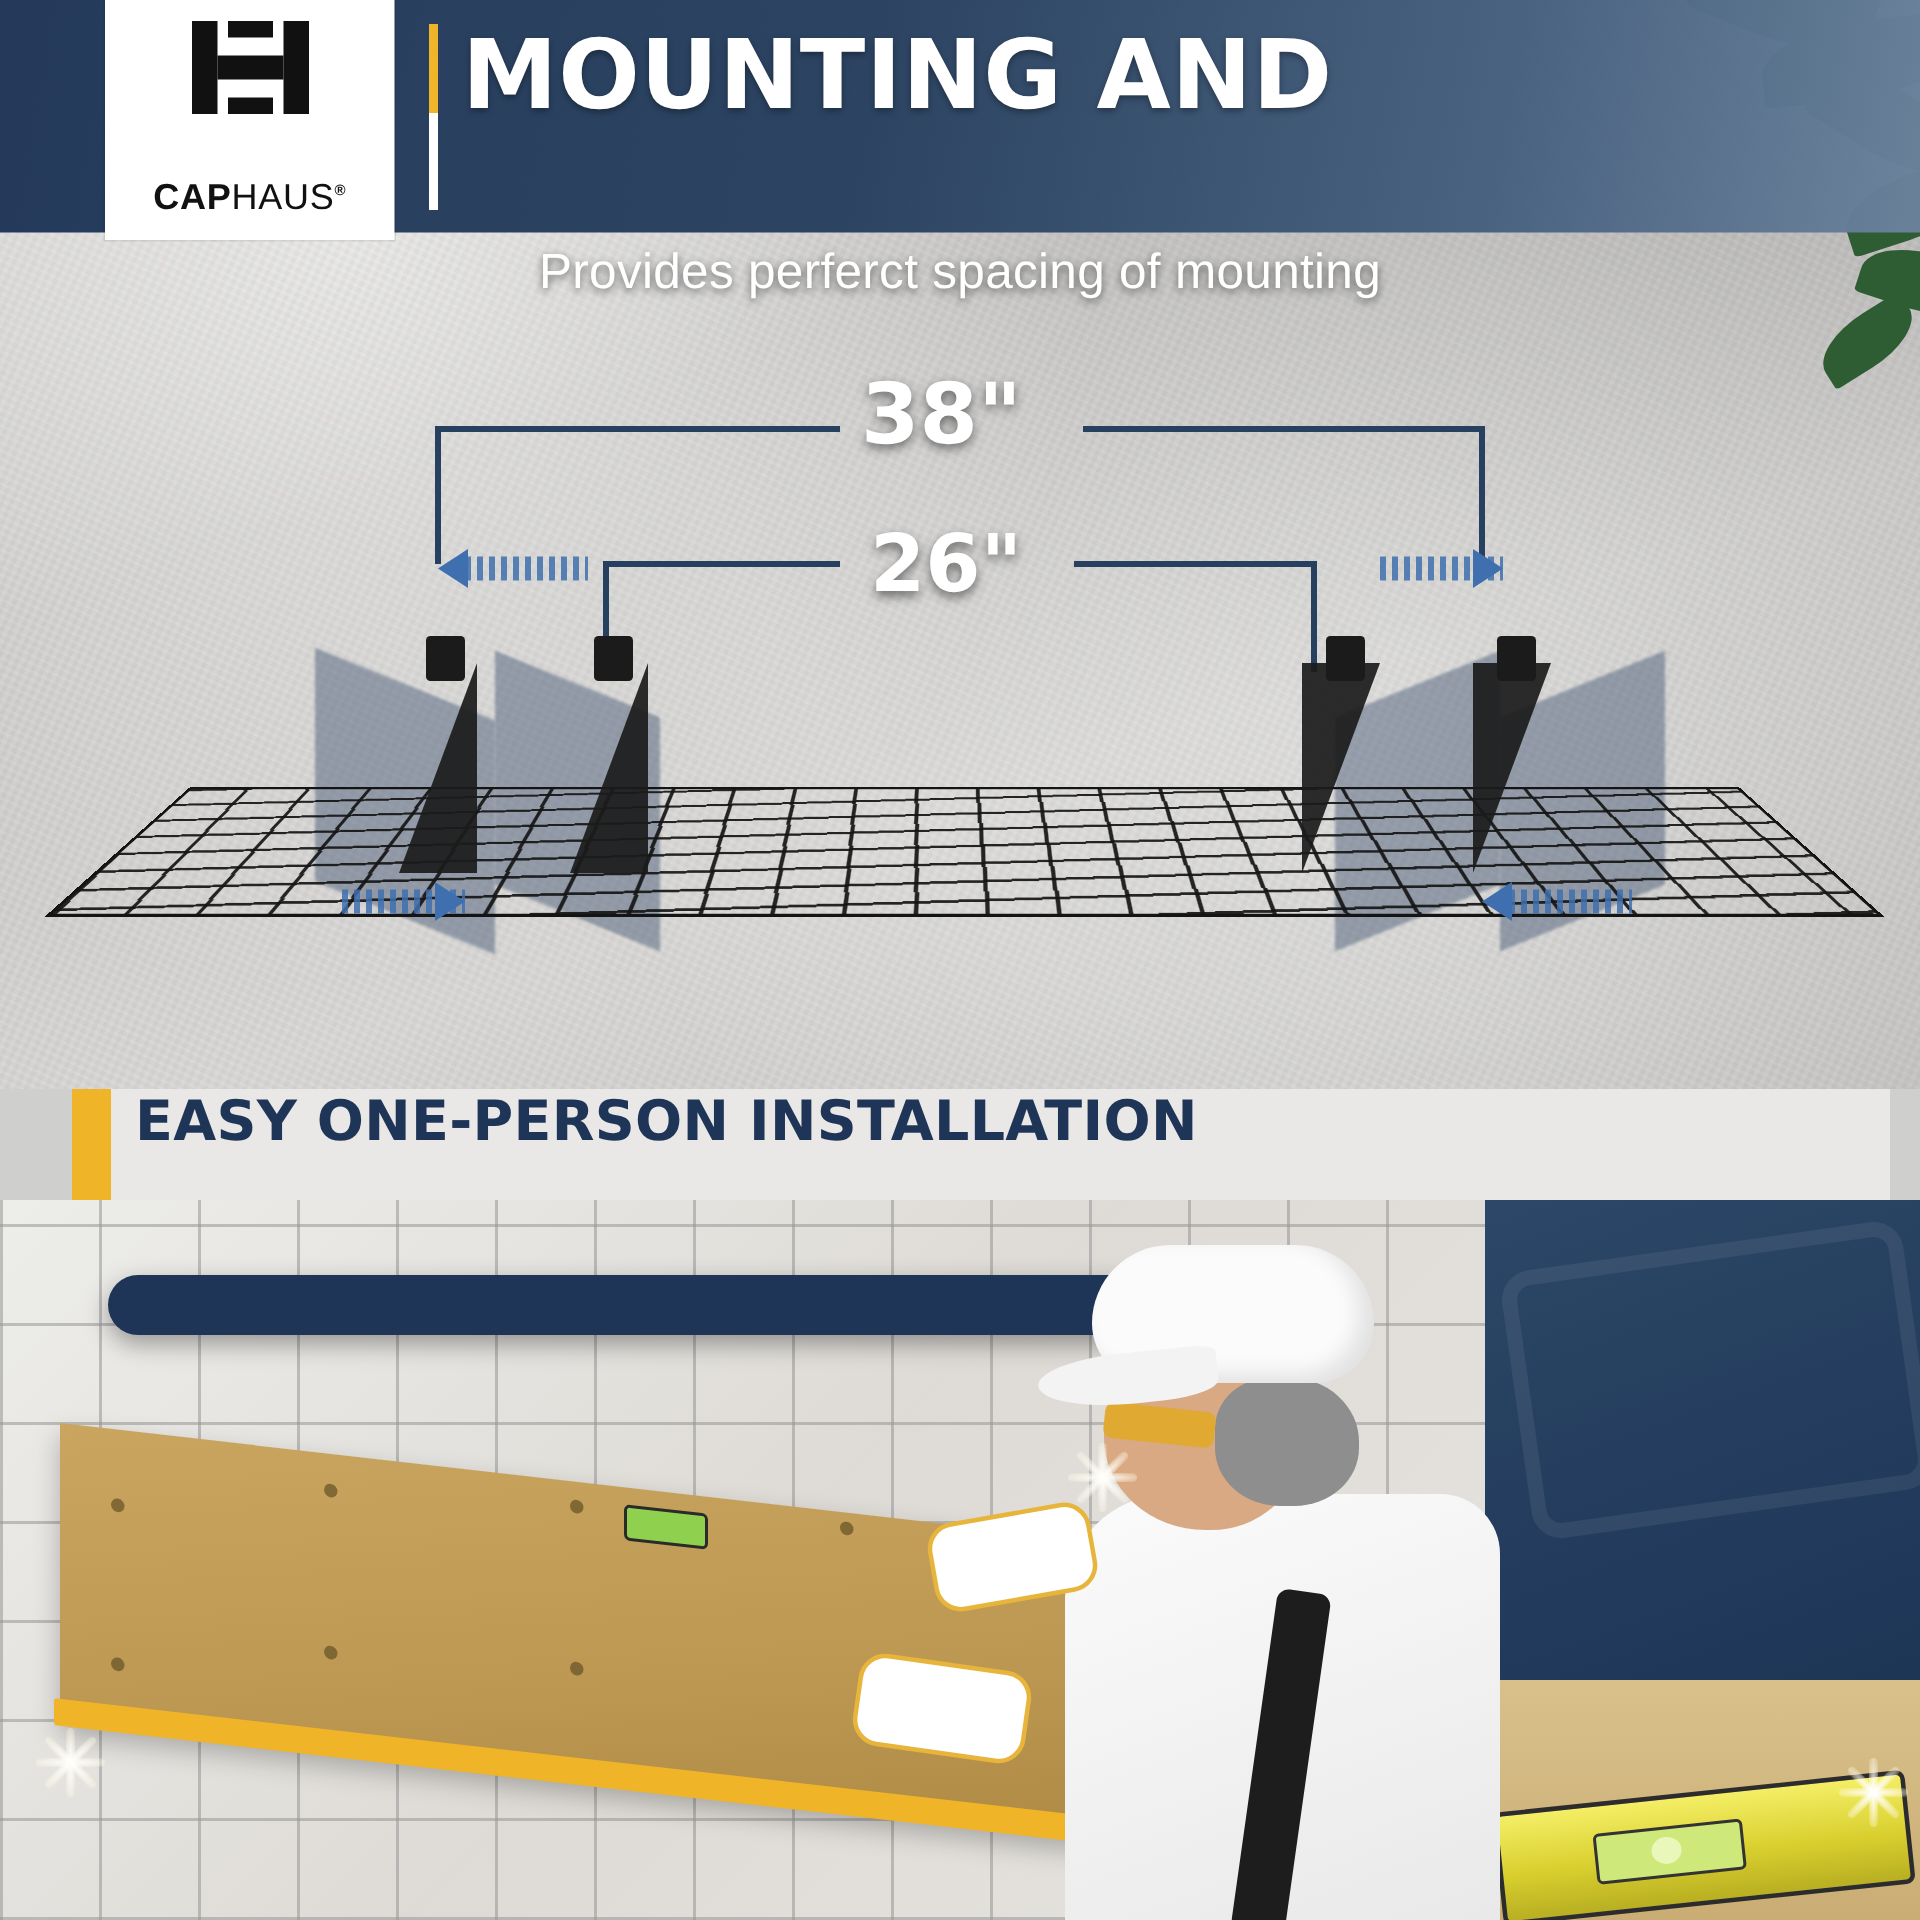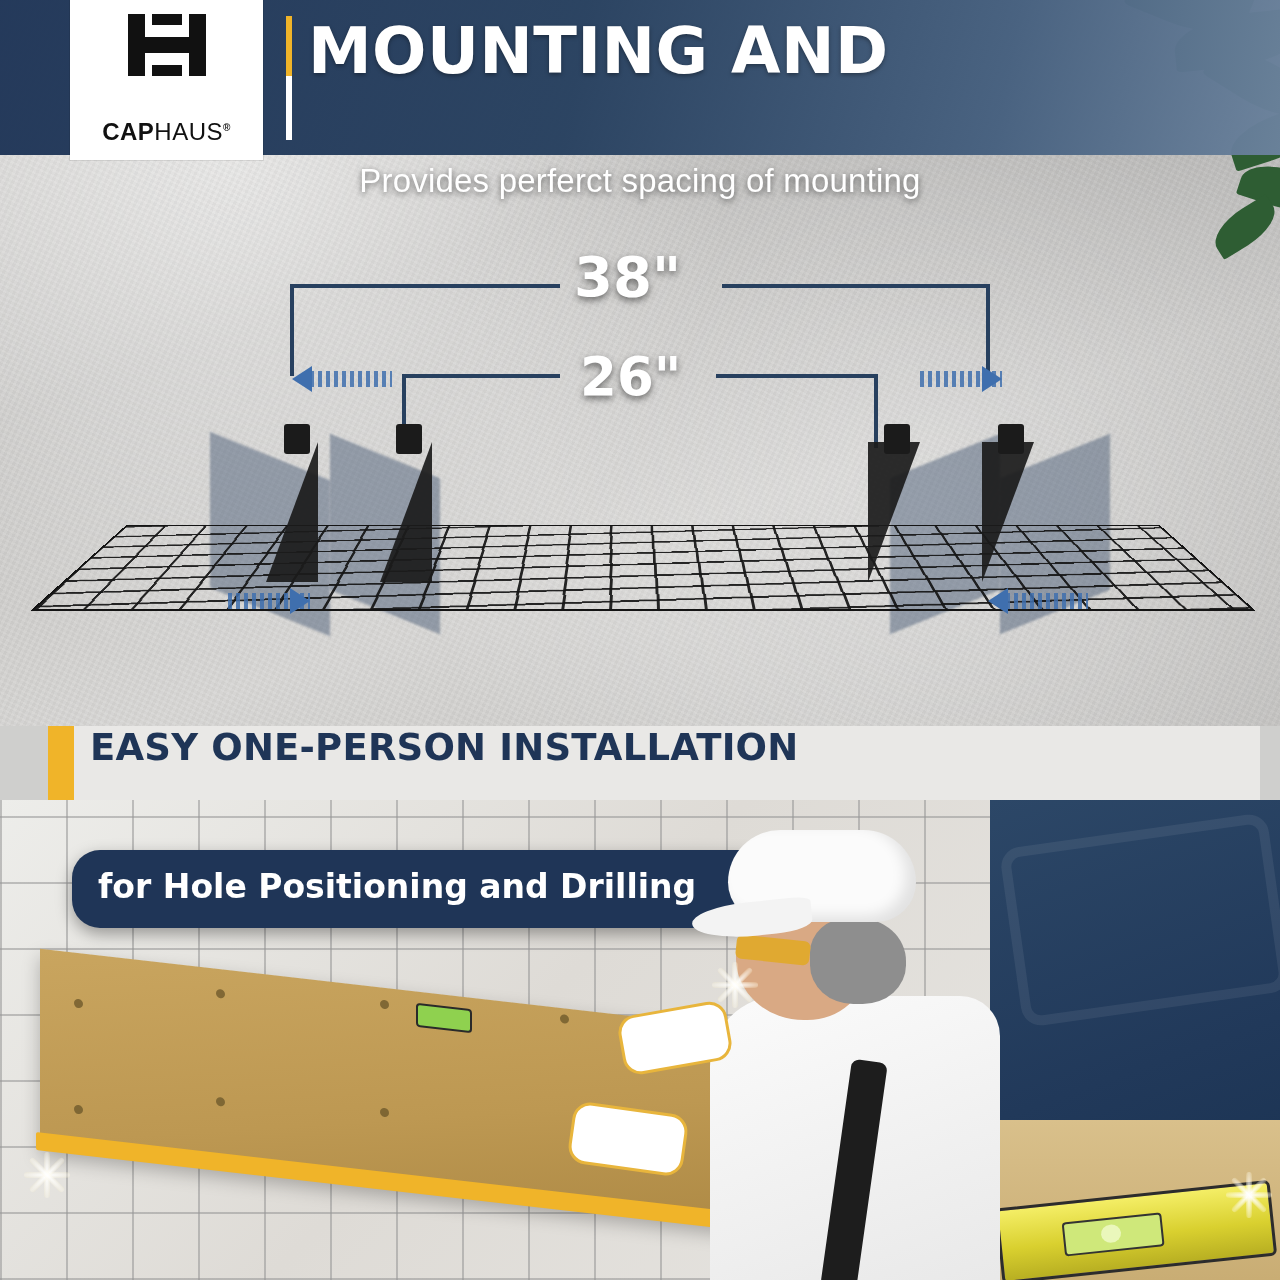--- a/index.html
+++ b/index.html
@@ -295,21 +295,20 @@
       <div class="ghost"></div>
       <div class="bubble-text">
       </div>
       <div class="desk"></div>
       <div class="level-tool">
         <div class="level-vial"></div>
       </div>
     </div>
 
     <div class="callout">
-      <div class="callout-text">for Hole Positioning and Drilling</div>
     </div>
 
     <div class="template-board">
       <div class="board-hole" style="left:34px;top:46px;"></div>
       <div class="board-hole" style="left:34px;top:152px;"></div>
       <div class="board-hole" style="left:176px;top:20px;"></div>
       <div class="board-hole" style="left:176px;top:128px;"></div>
       <div class="board-hole" style="left:340px;top:12px;"></div>
       <div class="board-hole" style="left:340px;top:120px;"></div>
       <div class="board-hole" style="left:520px;top:6px;"></div>

